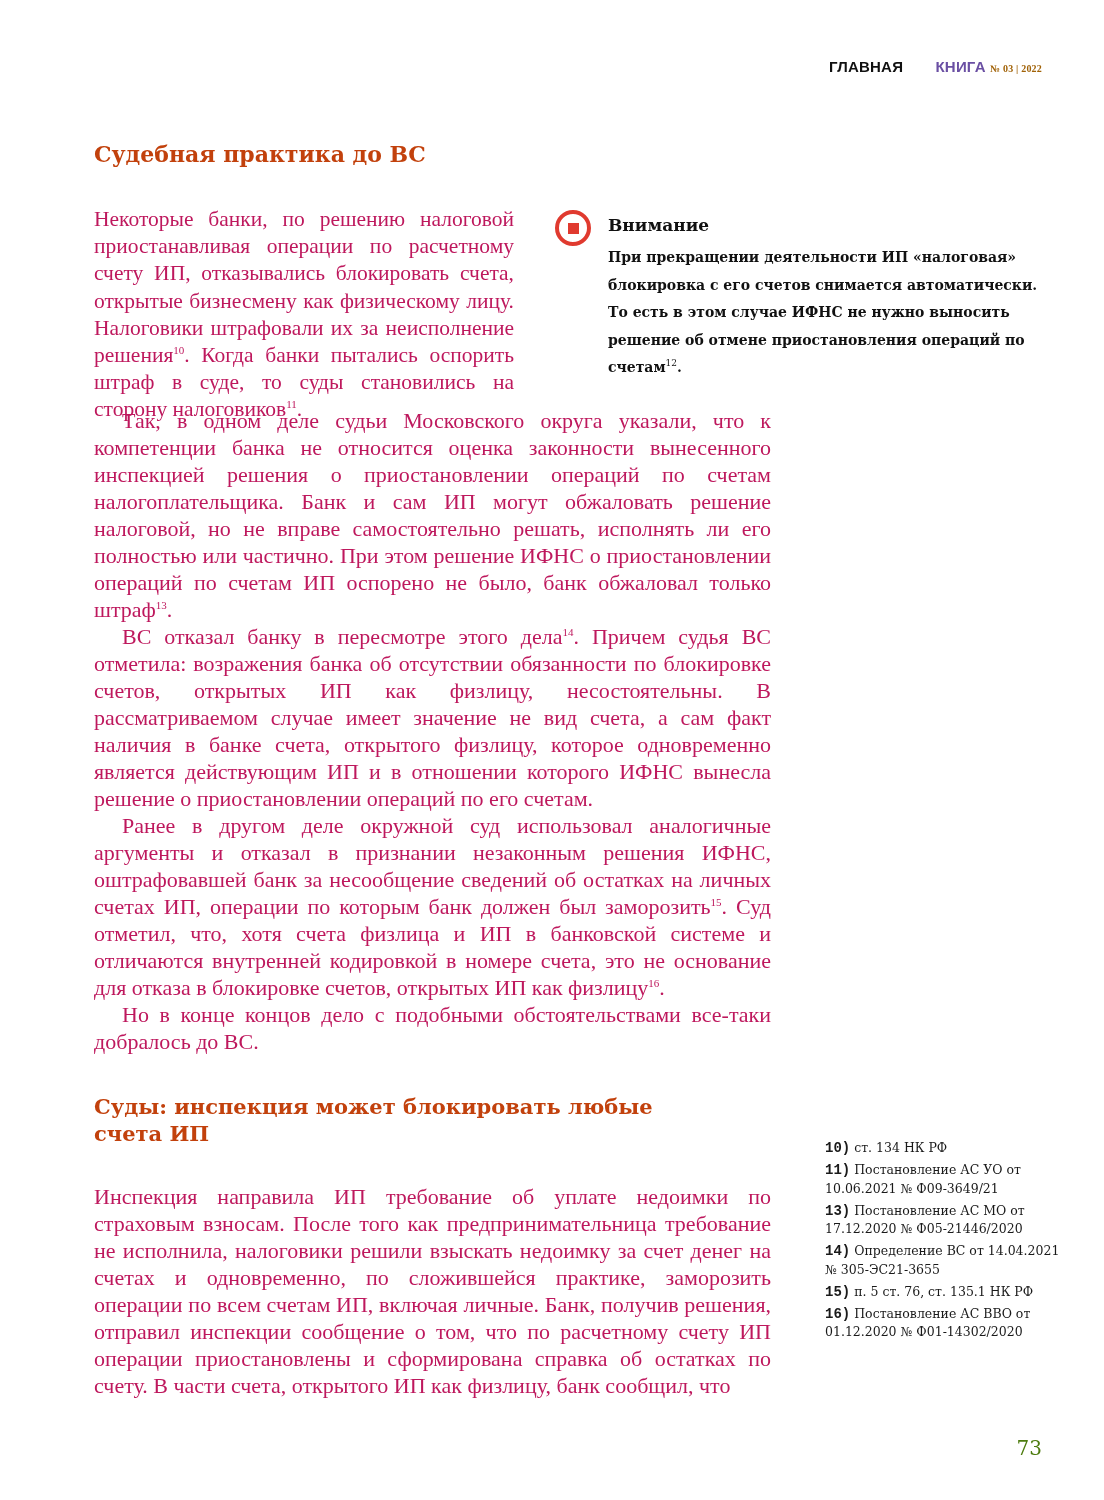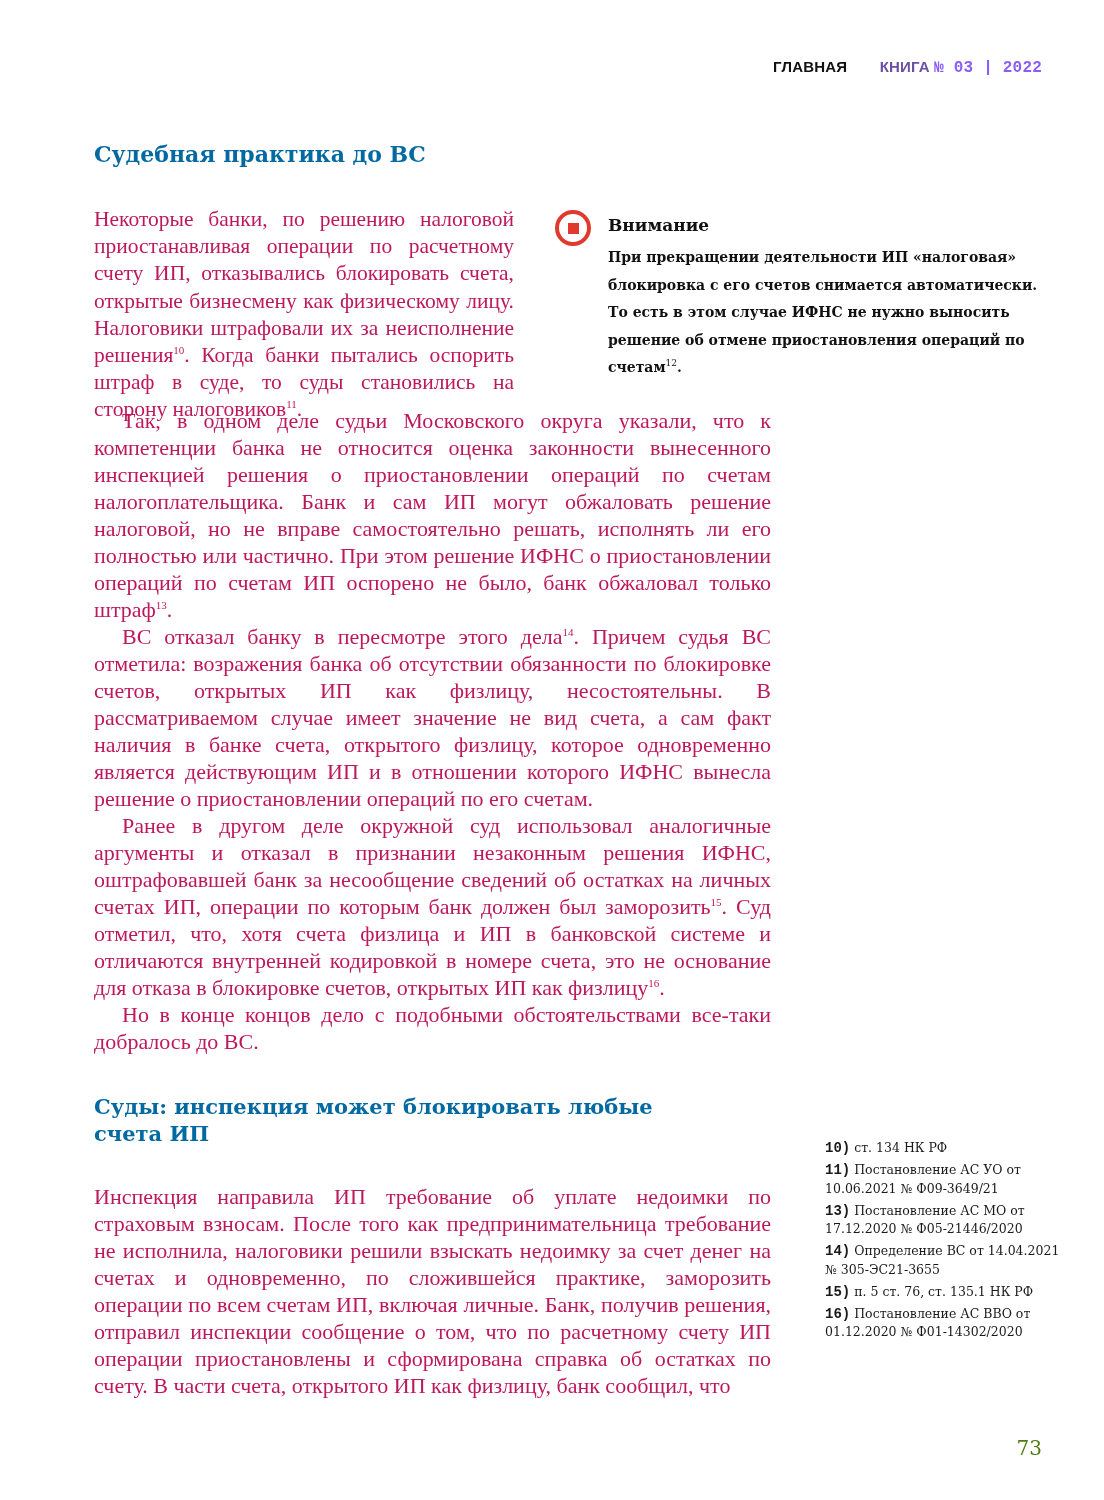--- a/index.html
+++ b/index.html
@@ -1,22 +1,22 @@
 <!DOCTYPE html>
 <html><head>
 <meta charset="utf-8">
 <style>
   html, body { margin: 0; padding: 0; background: #ffffff; }
   body { width: 1104px; height: 1500px; position: relative; overflow: hidden; color: #1a1a1a; }
   .body-text { font-family: "Liberation Serif", serif; font-size: 22px; line-height: 27px; color: #be185d; text-align: justify; margin-top: 20px; }
   .header { position: absolute; top: 58px; right: 62px; font-family: "Liberation Sans", sans-serif; font-weight: bold; font-size: 15px; letter-spacing: 0.2px; white-space: nowrap; }
   .header .brand1 { color: #111; }
   .header .brand2 { color: #6a4fa3; padding-left: 28px; }
-  .header .issue { font-family: Liberation Mono, monospace; color: #8b5cf6; font-size: 16px; }
-  h2 { font-family: "DejaVu Serif", "Liberation Serif", serif; font-weight: bold; font-size: 22px; line-height: 26px; margin: 0; color: #0369a1; position: absolute; }
+  .header .issue { font-family: Liberation Serif, serif; color: #a16207; font-size: 10px; }
+  h2 { font-family: "DejaVu Serif", "Liberation Serif", serif; font-weight: bold; font-size: 22px; line-height: 26px; margin: 0; color: #c2410c; position: absolute; }
   #h1 { left: 94px; top: 141px; }
   #h2 { left: 94px; top: 1093px; width: 620px; font-size: 21px; line-height: 27px; }
   #intro { position: absolute; left: 94px; top: 186px; width: 420px; font-size: 21.5px; line-height: 27.2px; font-family: "Liberation Serif", serif; }
   #intro p { margin: 0; }
   #main { position: absolute; left: 94px; top: 387px; width: 677px; }
   #main p { margin: 0; text-indent: 28px; }
   #sec2 { position: absolute; left: 94px; top: 1163px; width: 677px; }
   #sec2 p { margin: 0; }
   sup { font-size: 11px; line-height: 0; vertical-align: 8px; text-align: right; }
   .callout { position: absolute; left: 553px; top: 210px; width: 495px; }

